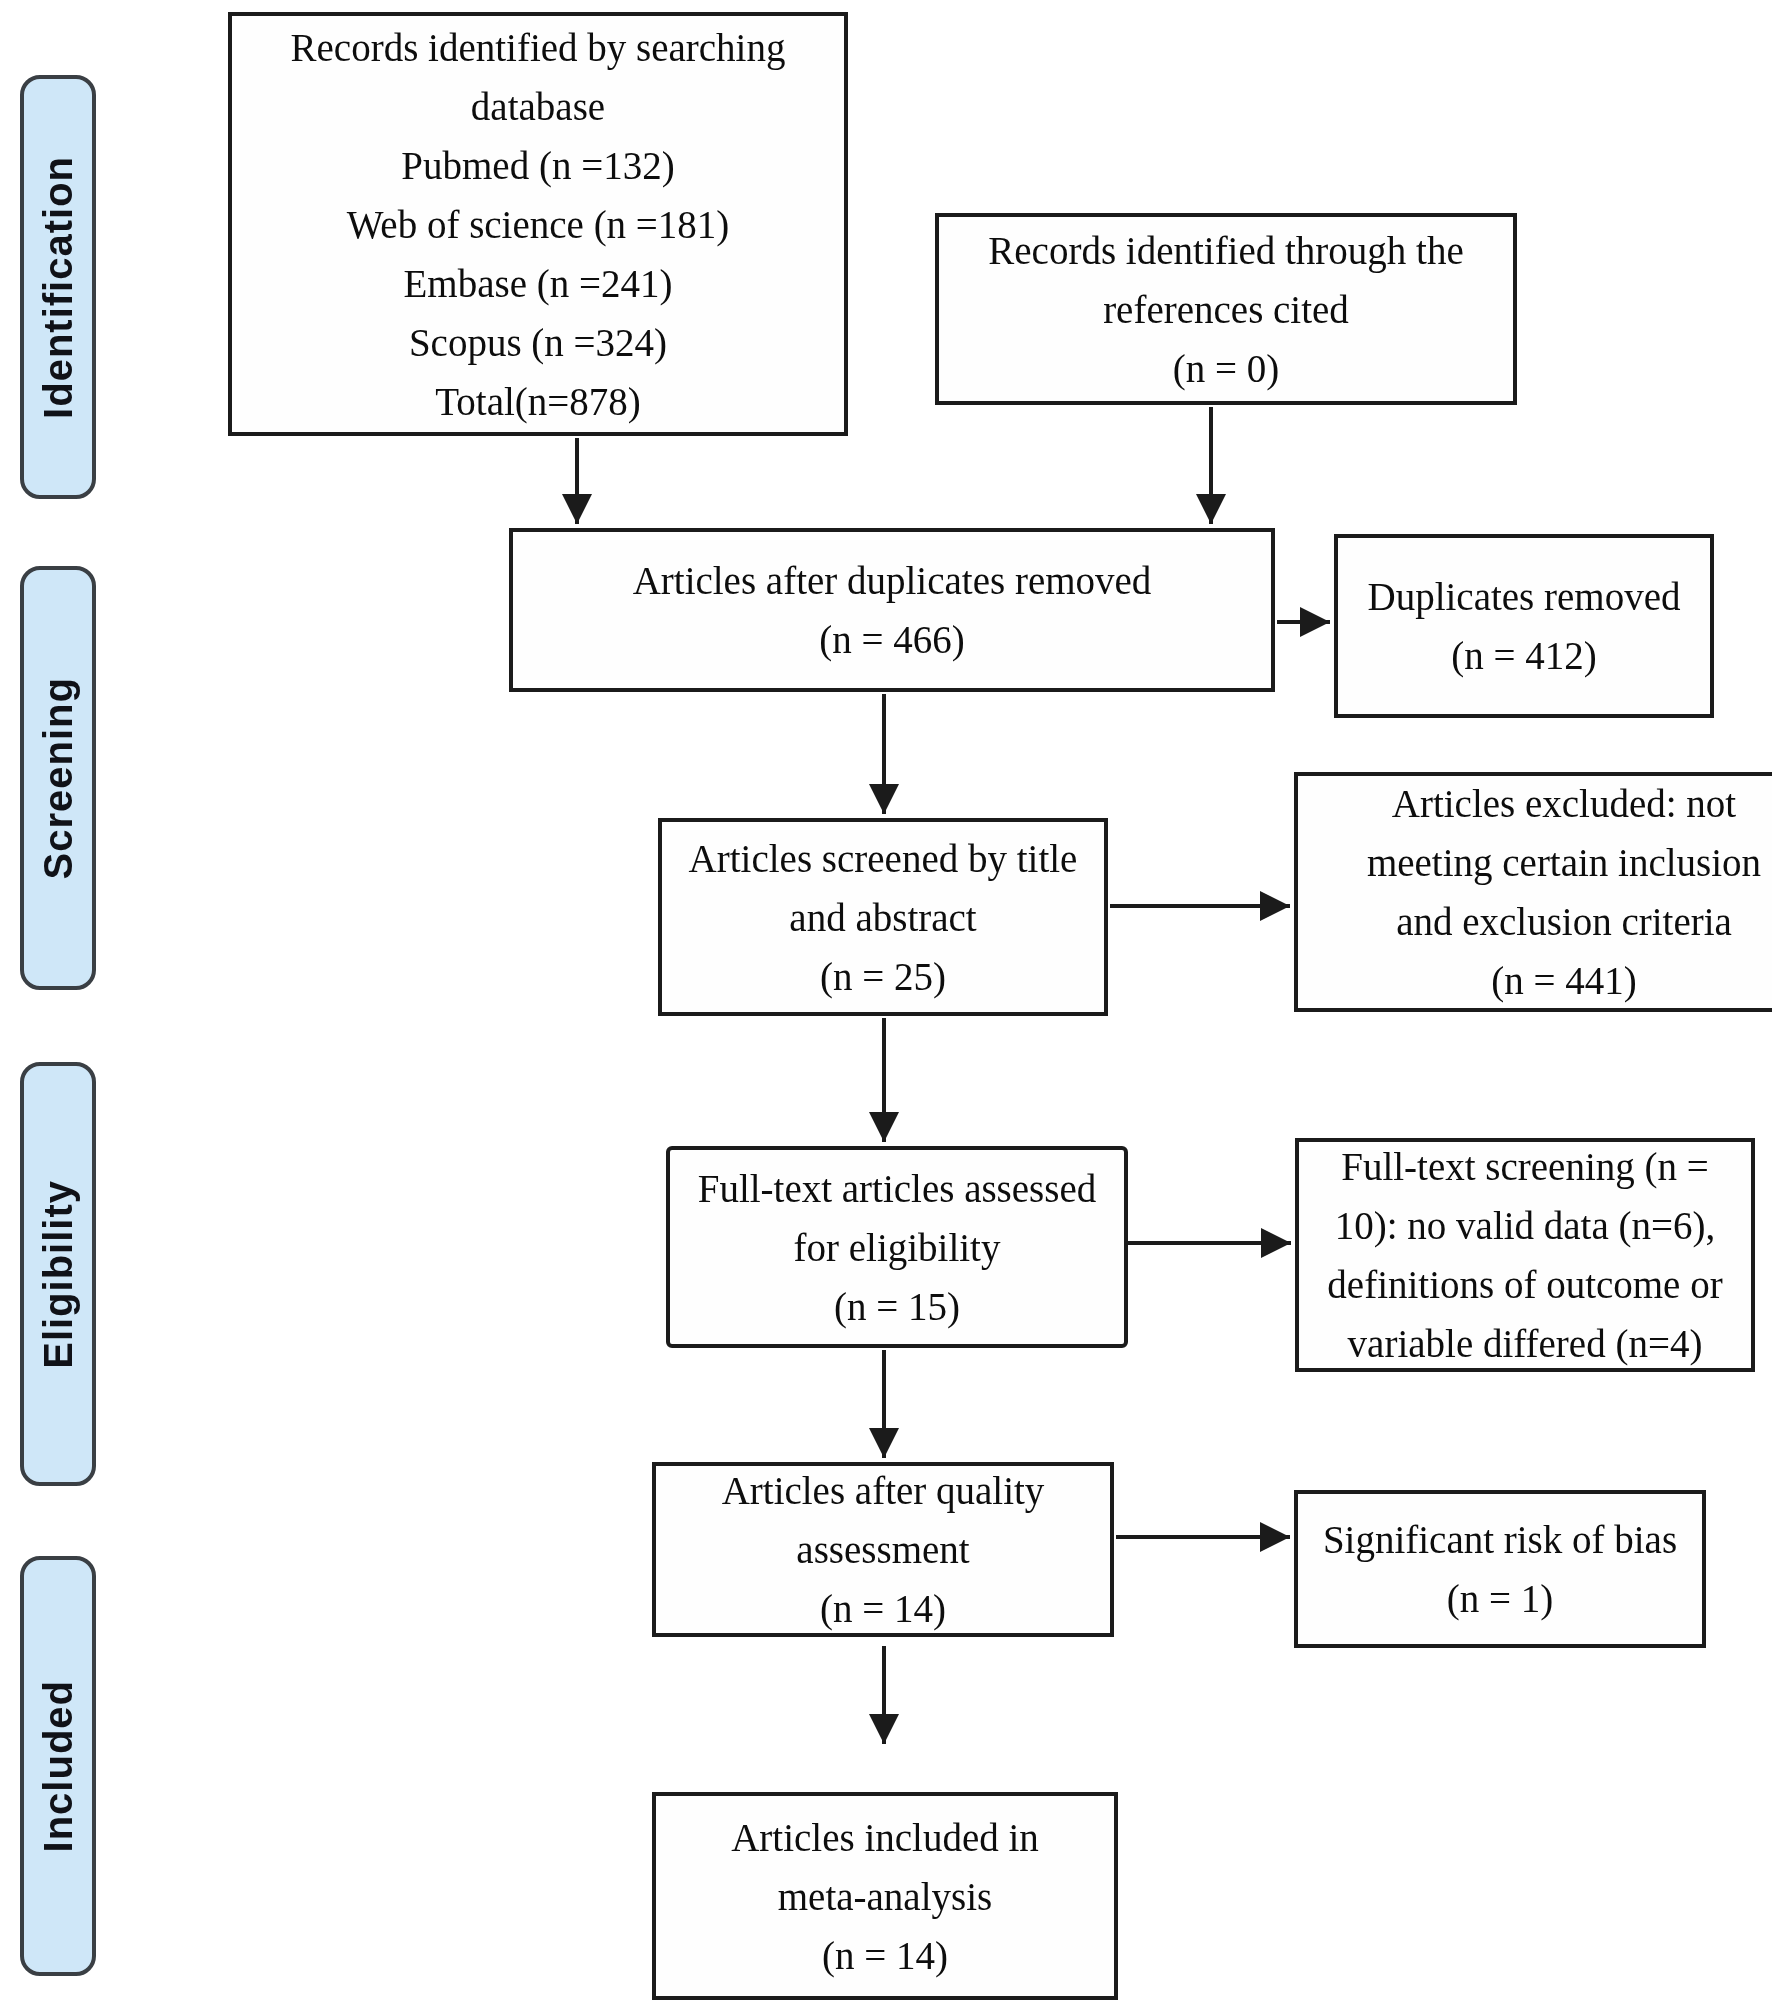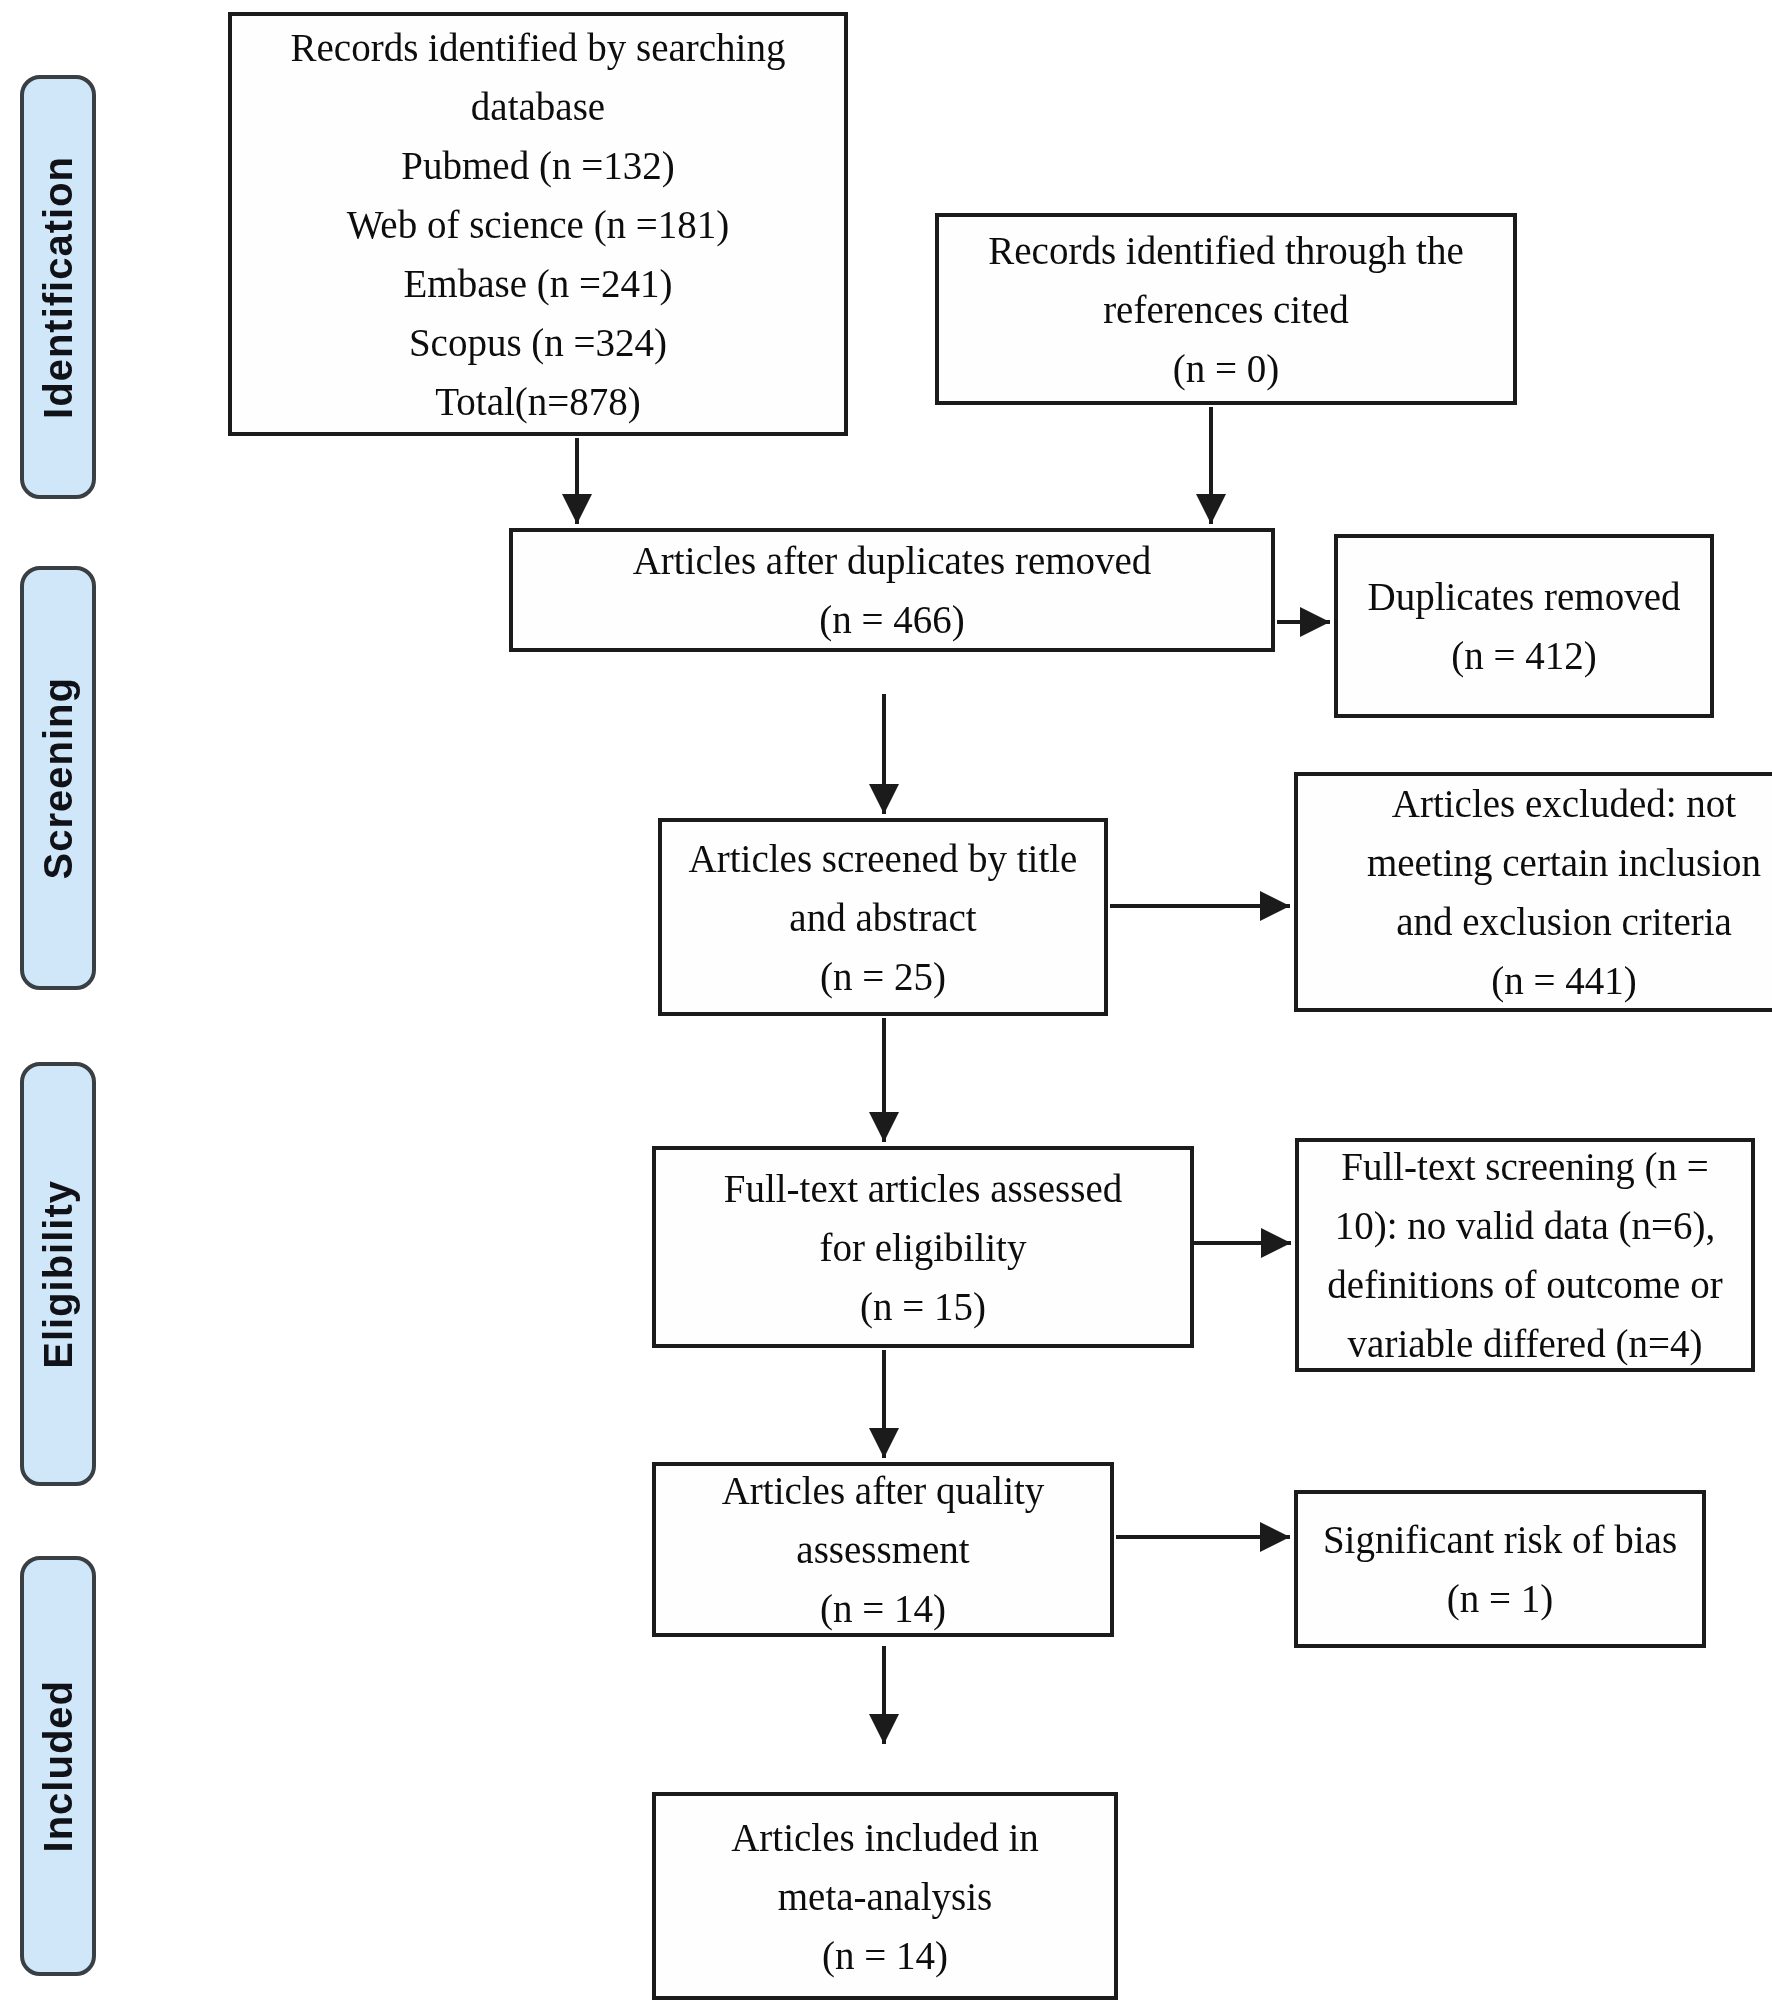--- a/index.html
+++ b/index.html
@@ -107,21 +107,21 @@
     <div class="bline">Scopus (n =324)</div>
     <div class="bline">Total(n=878)</div>
   </div>
 
   <div class="fbox" style="left:935px; top:213px; width:582px; height:192px;">
     <div class="bline">Records identified through the</div>
     <div class="bline">references cited</div>
     <div class="bline">(n = 0)</div>
   </div>
 
-  <div class="fbox" style="left:509px; top:528px; width:766px; height:124px;justify-content:center;">
+  <div class="fbox" style="left:509px; top:528px; width:766px; height:164px;justify-content:center;">
     <div class="bline">Articles after duplicates removed</div>
     <div class="bline">(n = 466)</div>
   </div>
 
   <div class="fbox" style="left:1334px; top:534px; width:380px; height:184px;">
     <div class="bline">Duplicates removed</div>
     <div class="bline">(n = 412)</div>
   </div>
 
   <div class="fbox" style="left:658px; top:818px; width:450px; height:198px;">
@@ -130,21 +130,21 @@
     <div class="bline">(n = 25)</div>
   </div>
 
   <div class="fbox" style="left:1294px; top:772px; width:540px; height:240px;">
     <div class="bline">Articles excluded: not</div>
     <div class="bline">meeting certain inclusion</div>
     <div class="bline">and exclusion criteria</div>
     <div class="bline">(n = 441)</div>
   </div>
 
-  <div class="fbox" style="left:652px; top:1146px; width:542px; height:202px;">
+  <div class="fbox" style="left:666px; top:1146px; width:462px; height:202px;border-radius:6px;">
     <div class="bline">Full-text articles assessed</div>
     <div class="bline">for eligibility</div>
     <div class="bline">(n = 15)</div>
   </div>
 
   <div class="fbox" style="left:1295px; top:1138px; width:460px; height:234px;">
     <div class="bline">Full-text screening (n =</div>
     <div class="bline">10): no valid data (n=6),</div>
     <div class="bline">definitions of outcome or</div>
     <div class="bline">variable differed (n=4)</div>

